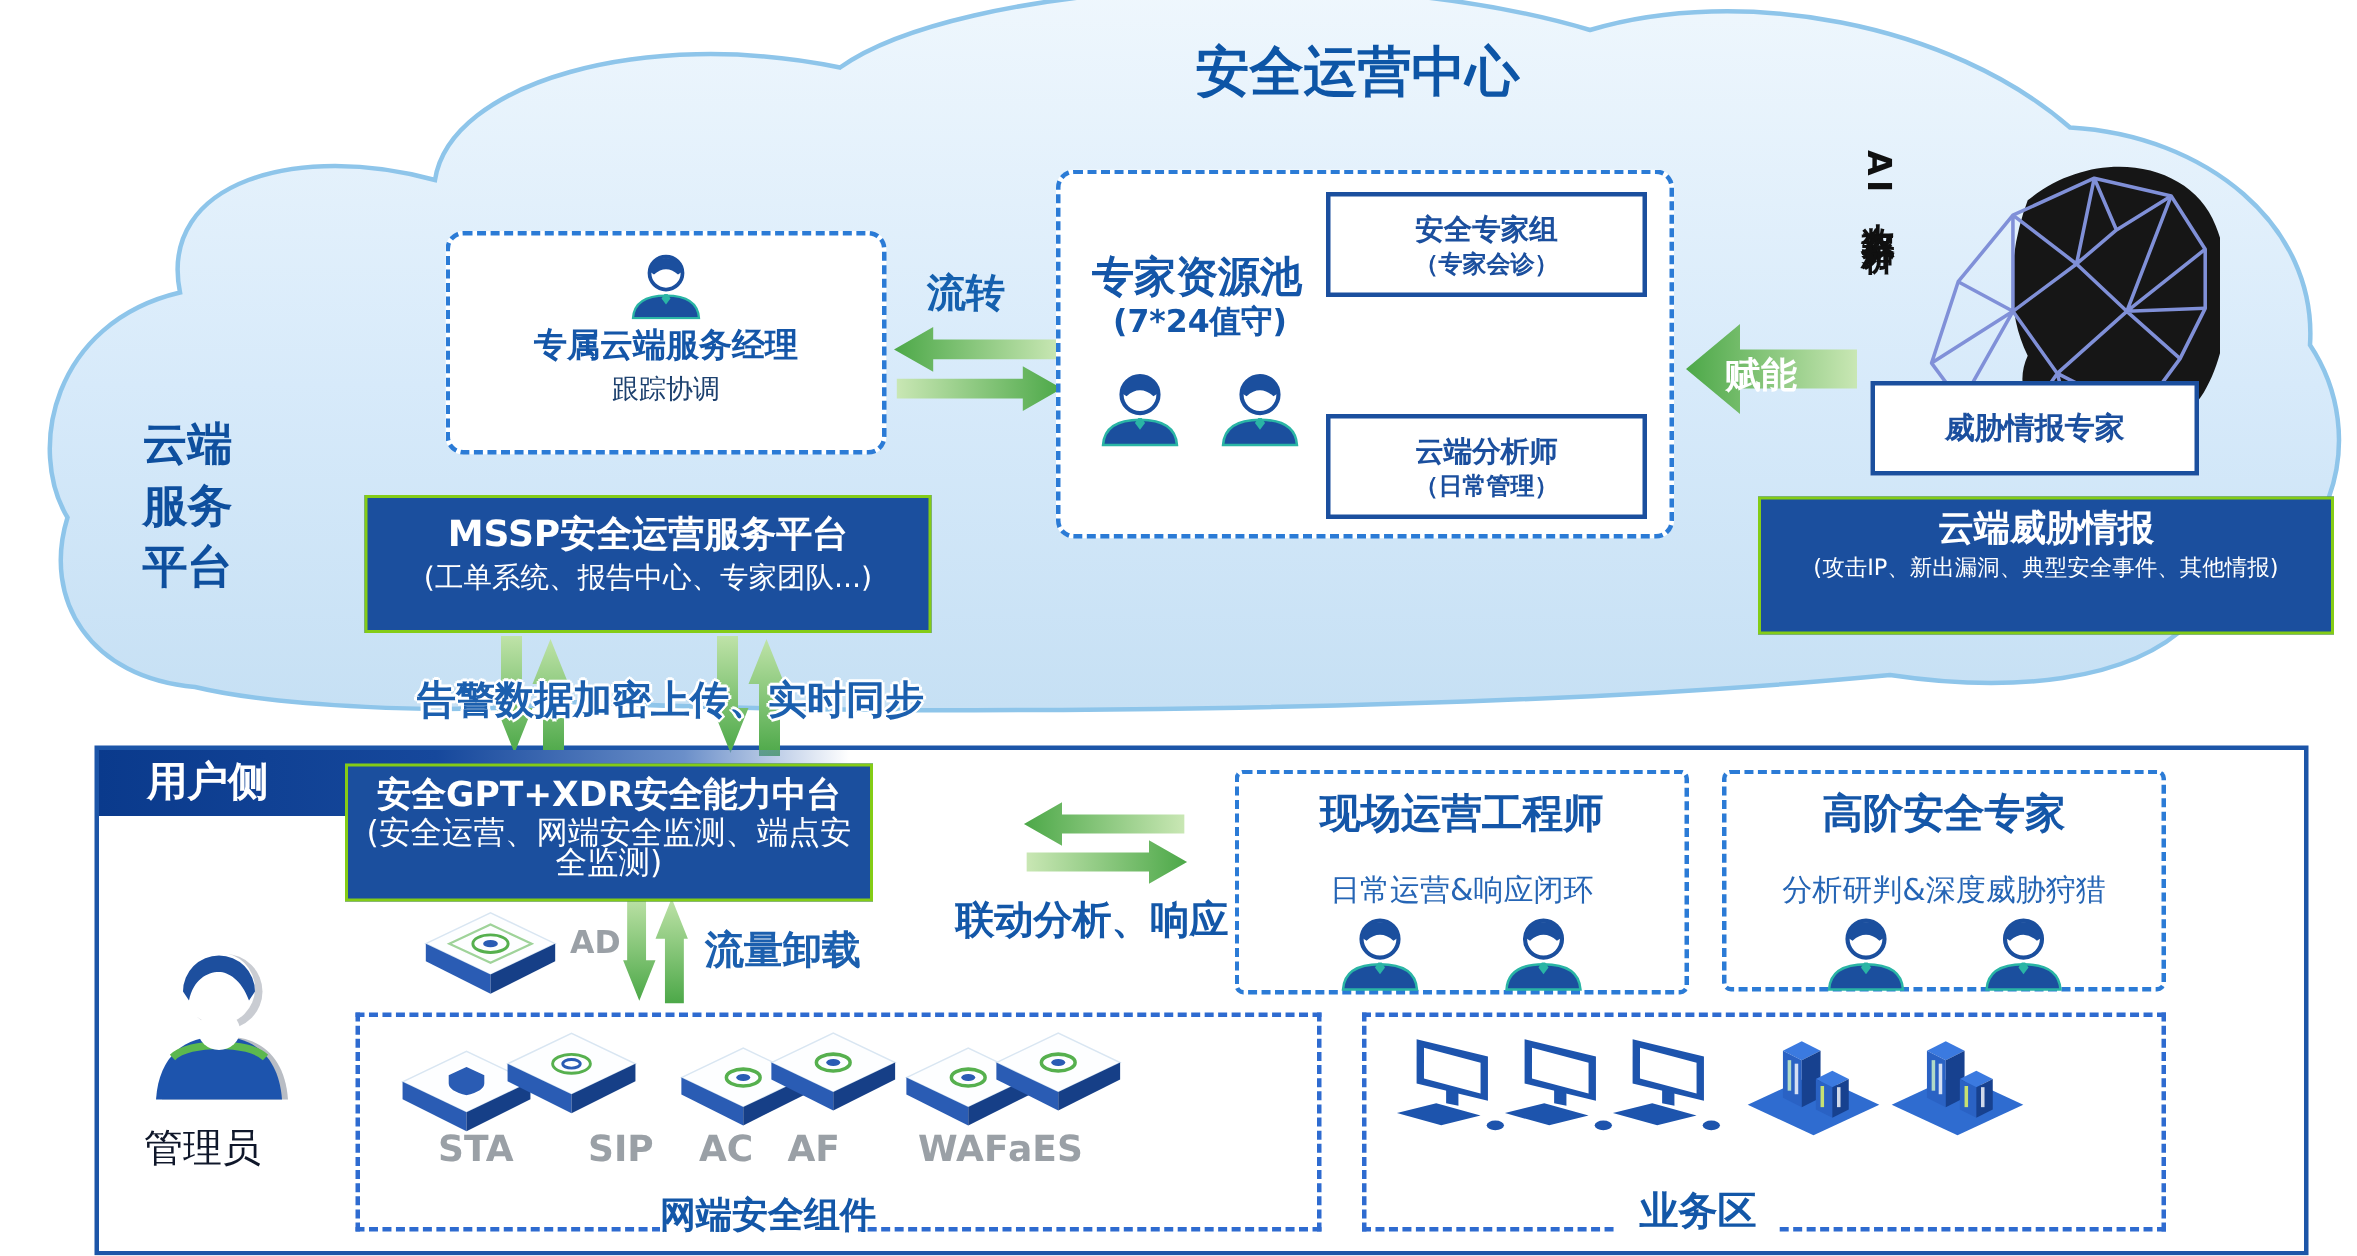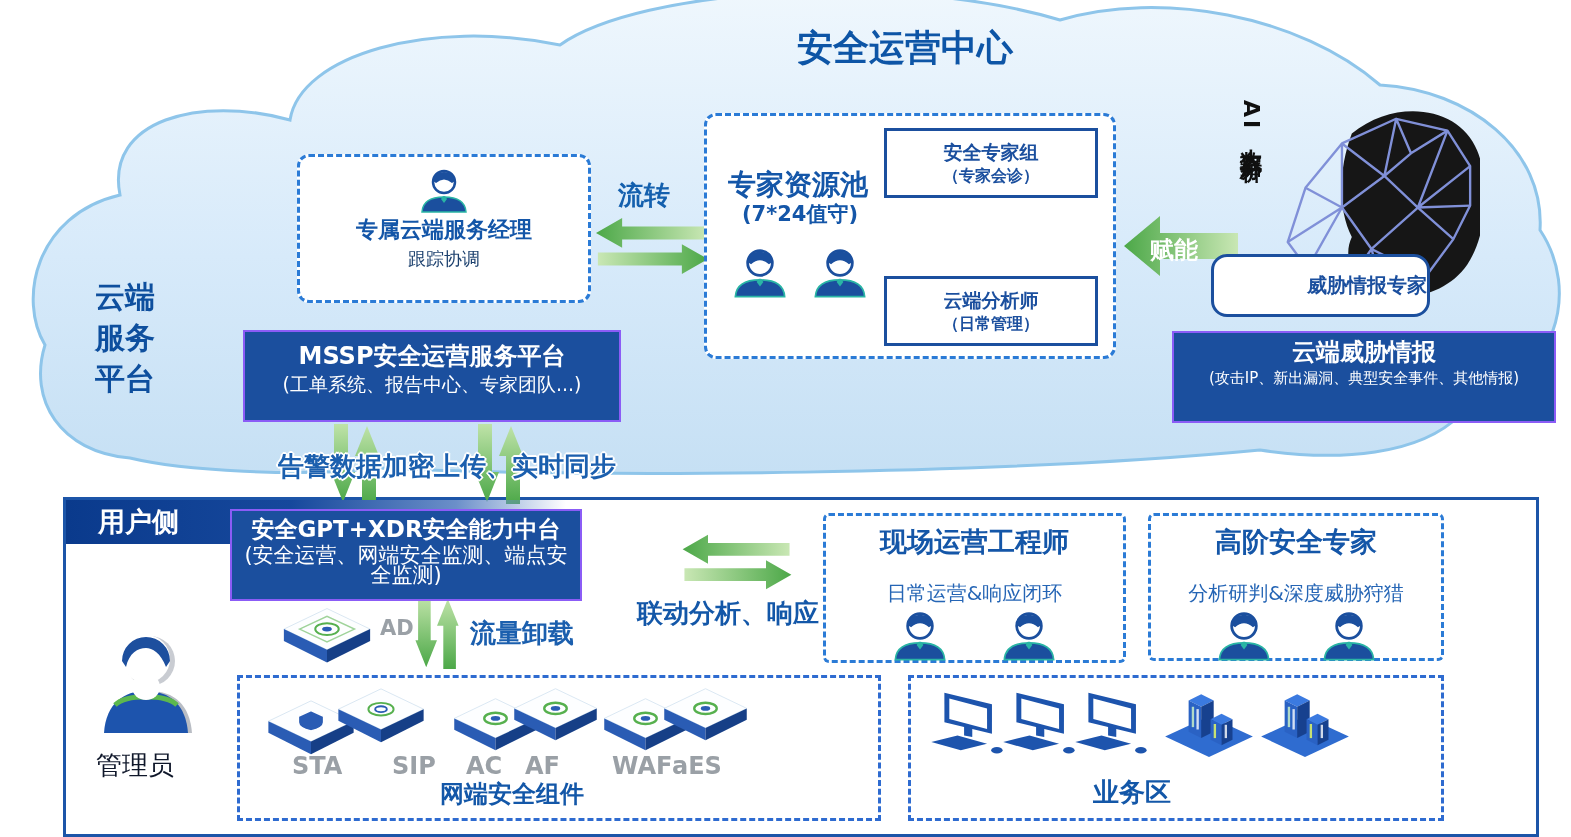--- a/index.html
+++ b/index.html
@@ -12,41 +12,41 @@
   .cloud-svg{left:0;top:0;z-index:1;}
   .cloud-title{left:775px;top:24px;width:260px;text-align:center;font-size:36px;font-weight:bold;
                color:#0d55a6;z-index:4;white-space:nowrap;}
   .platform-label{left:95px;top:276px;font-size:30px;font-weight:bold;color:#0e4f9e;
                   line-height:41px;z-index:4;}
 
   
   .dash-box{border:3px dashed #2b7bd6;border-radius:12px;background:#ffffff;z-index:3;}
   .dash-box-sq{border:3px dashed #2e6bd0;background:transparent;z-index:2;}
   .solid-box{border:3px solid #1b4f9e;background:#ffffff;z-index:3;}
-  .blue-box{background:#1b4f9e;border:2px solid #8b5cf6;color:#fff;text-align:center;z-index:4;}
+  .blue-box{background:#1b4f9e;border:2px solid #84cc16;color:#fff;text-align:center;z-index:4;}
   .blue-box .bt{font-weight:bold;}
   .bluetxt{color:#1456a8;font-weight:bold;white-space:nowrap;z-index:5;}
   .outline-txt{color:#1b5fae;font-weight:bold;white-space:nowrap;z-index:6;
       text-shadow:-2px 0 #fff,2px 0 #fff,0 -2px #fff,0 2px #fff,-1px -1px #fff,1px 1px #fff,-1px 1px #fff,1px -1px #fff;}
 
   
   .manager-box{left:297px;top:154px;width:288px;height:143px;text-align:center;}
   .manager-box .ttl{font-size:22px;font-weight:bold;color:#1456a8;margin-top:2px;white-space:nowrap;}
   .manager-box .sub{font-size:18px;color:#1c406e;margin-top:2px;}
 
   
   .pool-box{left:704px;top:113px;width:406px;height:240px;}
   .pool-title{left:728px;top:166px;font-size:28px;}
   .pool-sub{left:742px;top:200px;font-size:21px;}
   .role-box{left:884px;width:208px;text-align:center;display:flex;flex-direction:column;justify-content:center;}
   .role-box .rt{font-size:19px;font-weight:bold;color:#1b4f9e;white-space:nowrap;}
   .role-box .rs{font-size:16px;font-weight:bold;color:#1b4f9e;white-space:nowrap;}
 
   
-  .texpert-box{left:1211px;top:254px;width:213px;height:57px;display:flex;align-items:center;justify-content:flex-end;border-radius:16px;}
+  .texpert-box{left:1247px;top:254px;width:213px;height:57px;display:flex;align-items:center;justify-content:center;}
   .texpert-box .rt{font-size:20px;font-weight:bold;color:#1b4f9e;}
   .intel-box{left:1172px;top:331px;width:380px;height:88px;}
   .intel-box .bt{font-size:24px;margin-top:3px;}
   .intel-box .bs{font-size:15px;line-height:21px;padding:0 6px;}
   .mssp-box{left:243px;top:330px;width:374px;height:88px;}
   .mssp-box .bt{font-size:24px;margin-top:8px;}
   .mssp-box .bs{font-size:19px;}
 
   
   .ai-label{left:1236px;top:100px;font-size:22px;font-weight:bold;color:#101010;z-index:4;
@@ -64,21 +64,21 @@
 
   .engineer-box{left:823px;top:513px;width:297px;height:144px;border-radius:6px;text-align:center;}
   .expert-box2{left:1148px;top:513px;width:290px;height:142px;border-radius:6px;text-align:center;}
   .ubox-title{font-size:27px;font-weight:bold;color:#1456a8;margin-top:8px;white-space:nowrap;}
   .ubox-sub{font-size:20px;color:#2565b5;margin-top:20px;white-space:nowrap;}
   .persons{display:flex;justify-content:space-around;padding:2px 40px 0 40px;}
 
   .admin-label{left:96px;top:748px;font-size:26px;color:#0f172a;z-index:4;}
   .devlabel{font-size:24px;font-weight:bold;color:#9aa0a6;z-index:4;white-space:nowrap;}
   .zone-label{background:#fff;border:0;text-align:center;font-size:24px;font-weight:bold;
-              color:#1357a8;z-index:5;line-height:34px;white-space:nowrap;}
+              color:#1357a8;z-index:5;line-height:34px;white-space:nowrap;margin-top:16px;}
 
   .net-box{left:237px;top:675px;width:638px;height:140px;}
   .biz-box{left:908px;top:675px;width:530px;height:140px;}
   .netlabel{left:440px;top:777px;width:132px;height:34px;}
   .bizlabel{left:1078px;top:775px;width:108px;height:34px;}
 
   .arrow{z-index:3;}
   .empower-txt{left:1150px;top:234px;font-size:24px;font-weight:bold;color:#fff;z-index:5;white-space:nowrap;}
 </style>
 </head>

